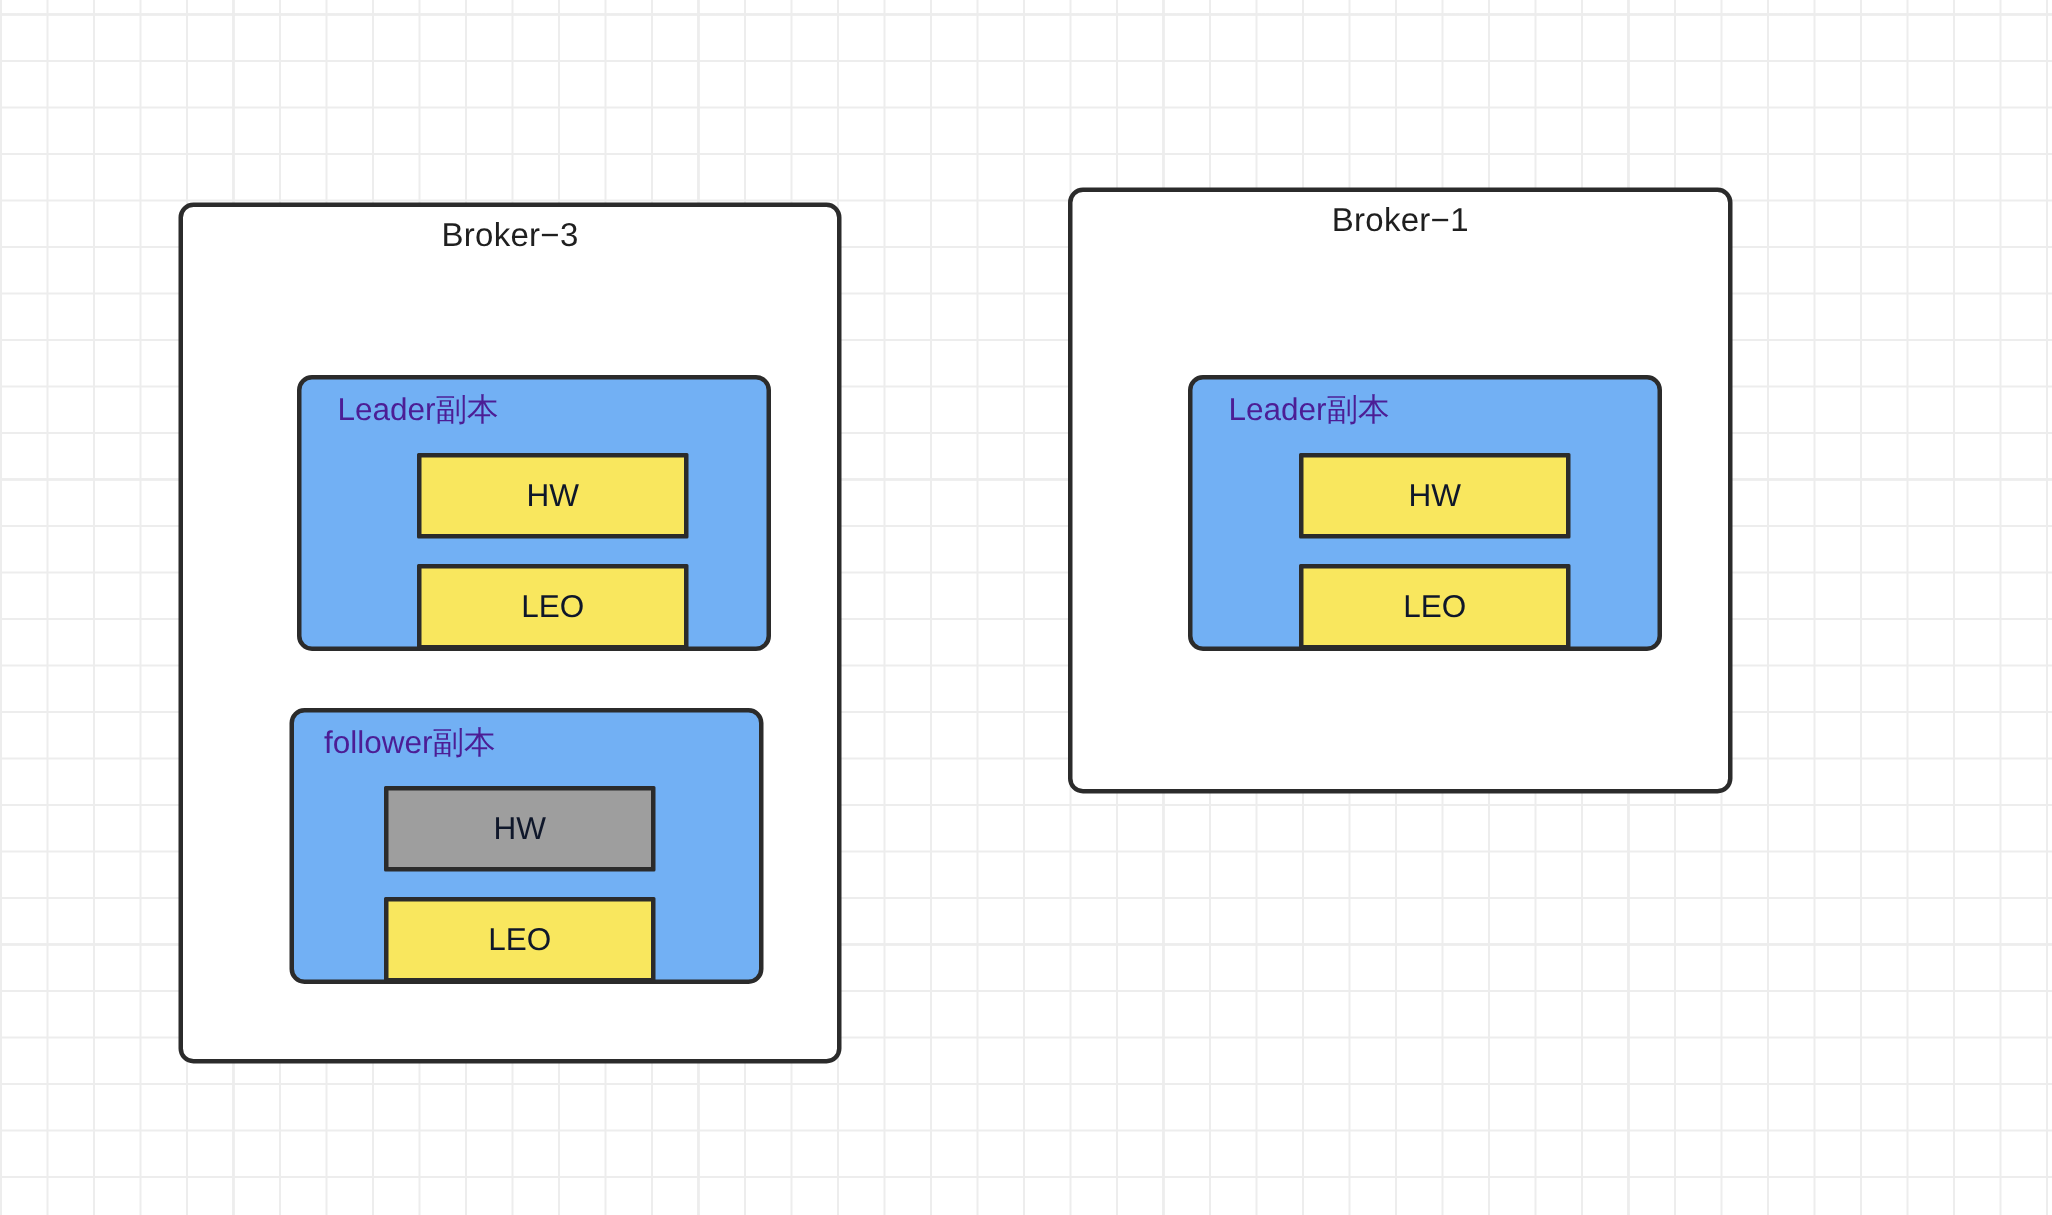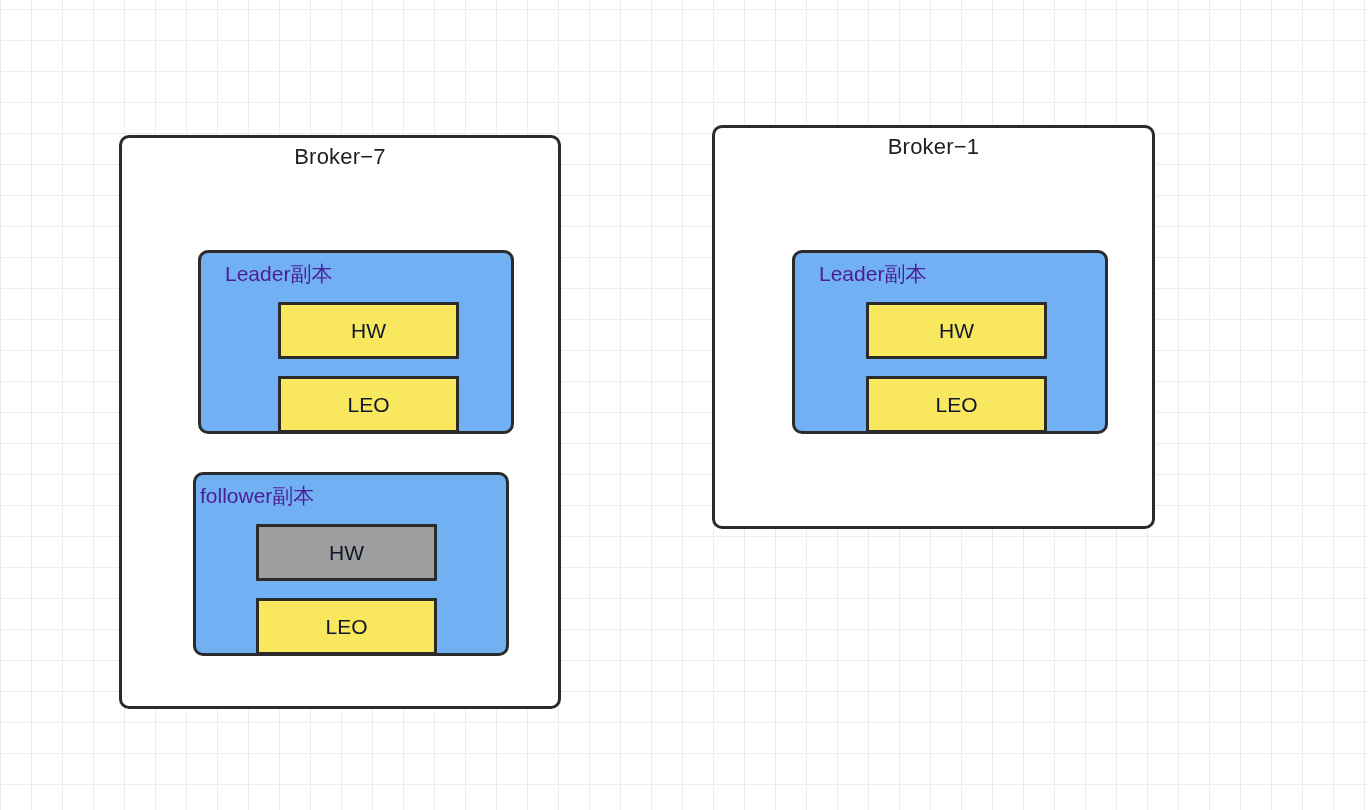--- a/index.html
+++ b/index.html
@@ -89,36 +89,36 @@
   .chip.yellow { background: #f9e75e; }
   .chip.gray   { background: #9e9e9e; }
 </style>
 </head>
 <body>
 
 <div id="canvas"></div>
 
 <div class="broker" style="left:119px; top:135px; width:442px; height:574px;">
 
-  <div class="broker-title" style="top:6px;">Broker−7</div>
+  <div class="broker-title" style="top:6px;">Broker−3</div>
 
   <div class="replica" style="left:76px; top:112px; width:316px; height:184px;">
     <div class="replica-title">Leader副本</div>
 
     <div class="chip yellow" style="left:77px; top:49px; width:181px; height:57px;">
       <span>HW</span>
     </div>
 
     <div class="chip yellow" style="left:77px; top:123px; width:181px; height:57px;">
       <span>LEO</span>
     </div>
   </div>
 
   <div class="replica" style="left:71px; top:334px; width:316px; height:184px;">
-    <div class="replica-title" style="left:4px;">follower副本</div>
+    <div class="replica-title" style="left:20px;">follower副本</div>
 
     <div class="chip gray" style="left:60px; top:49px; width:181px; height:57px;">
       <span>HW</span>
     </div>
 
     <div class="chip yellow" style="left:60px; top:123px; width:181px; height:57px;">
       <span>LEO</span>
     </div>
   </div>
 </div>

